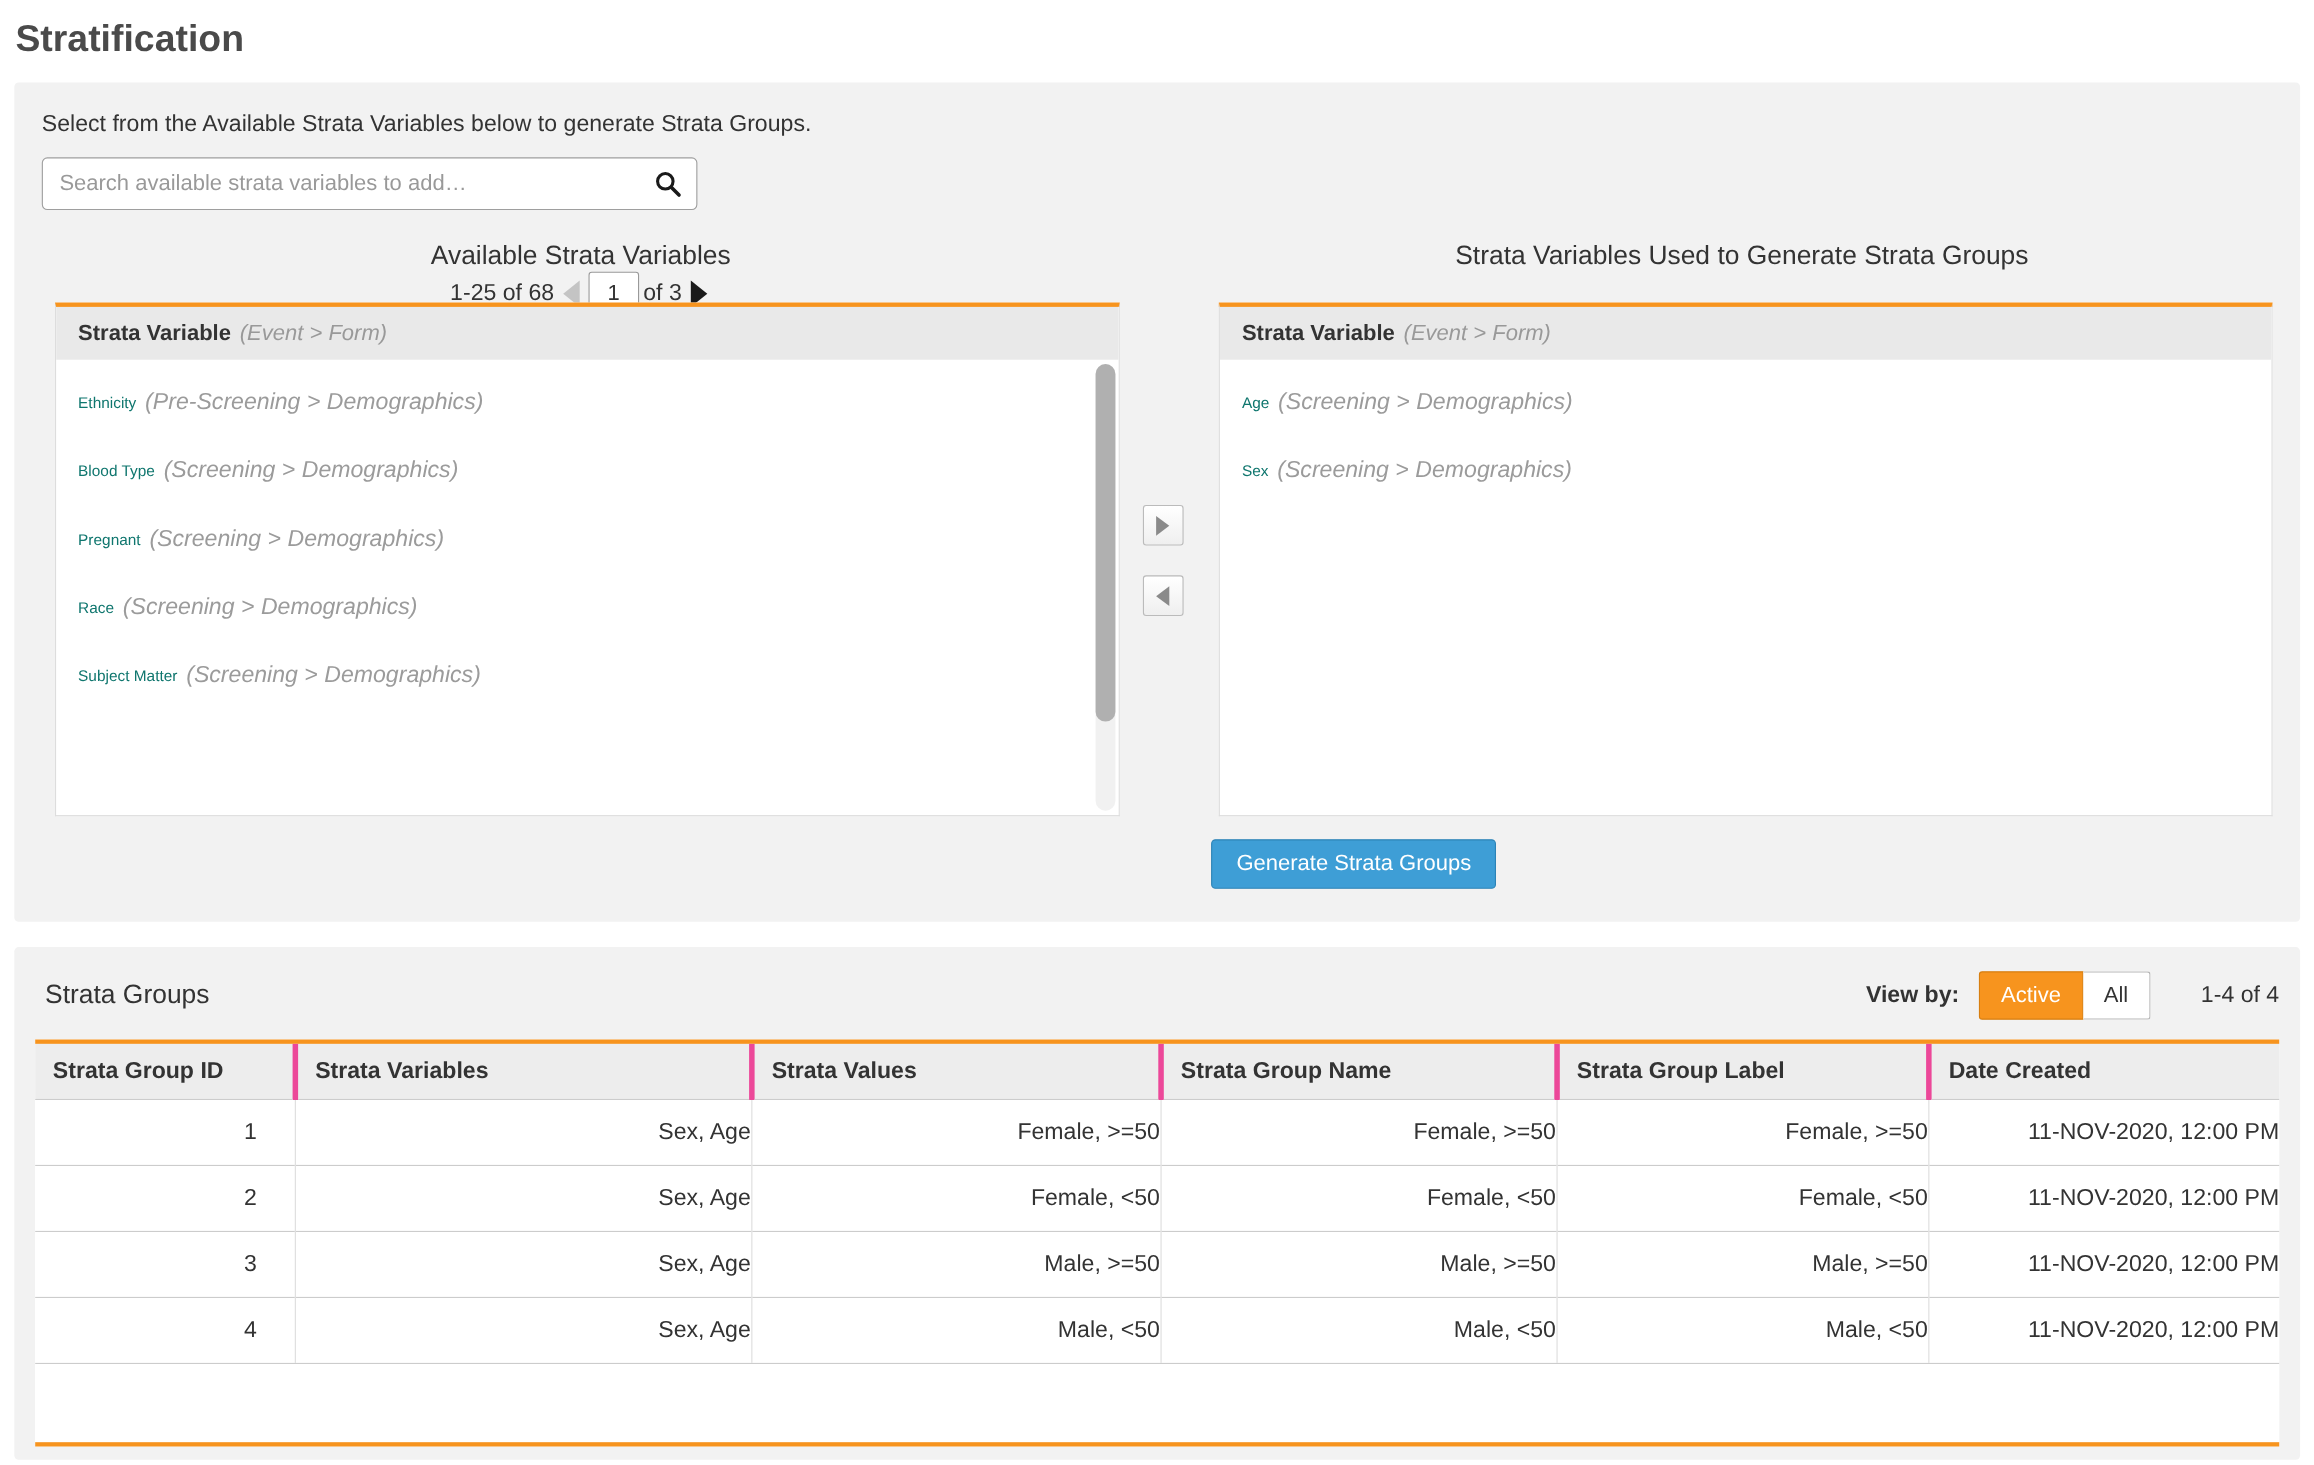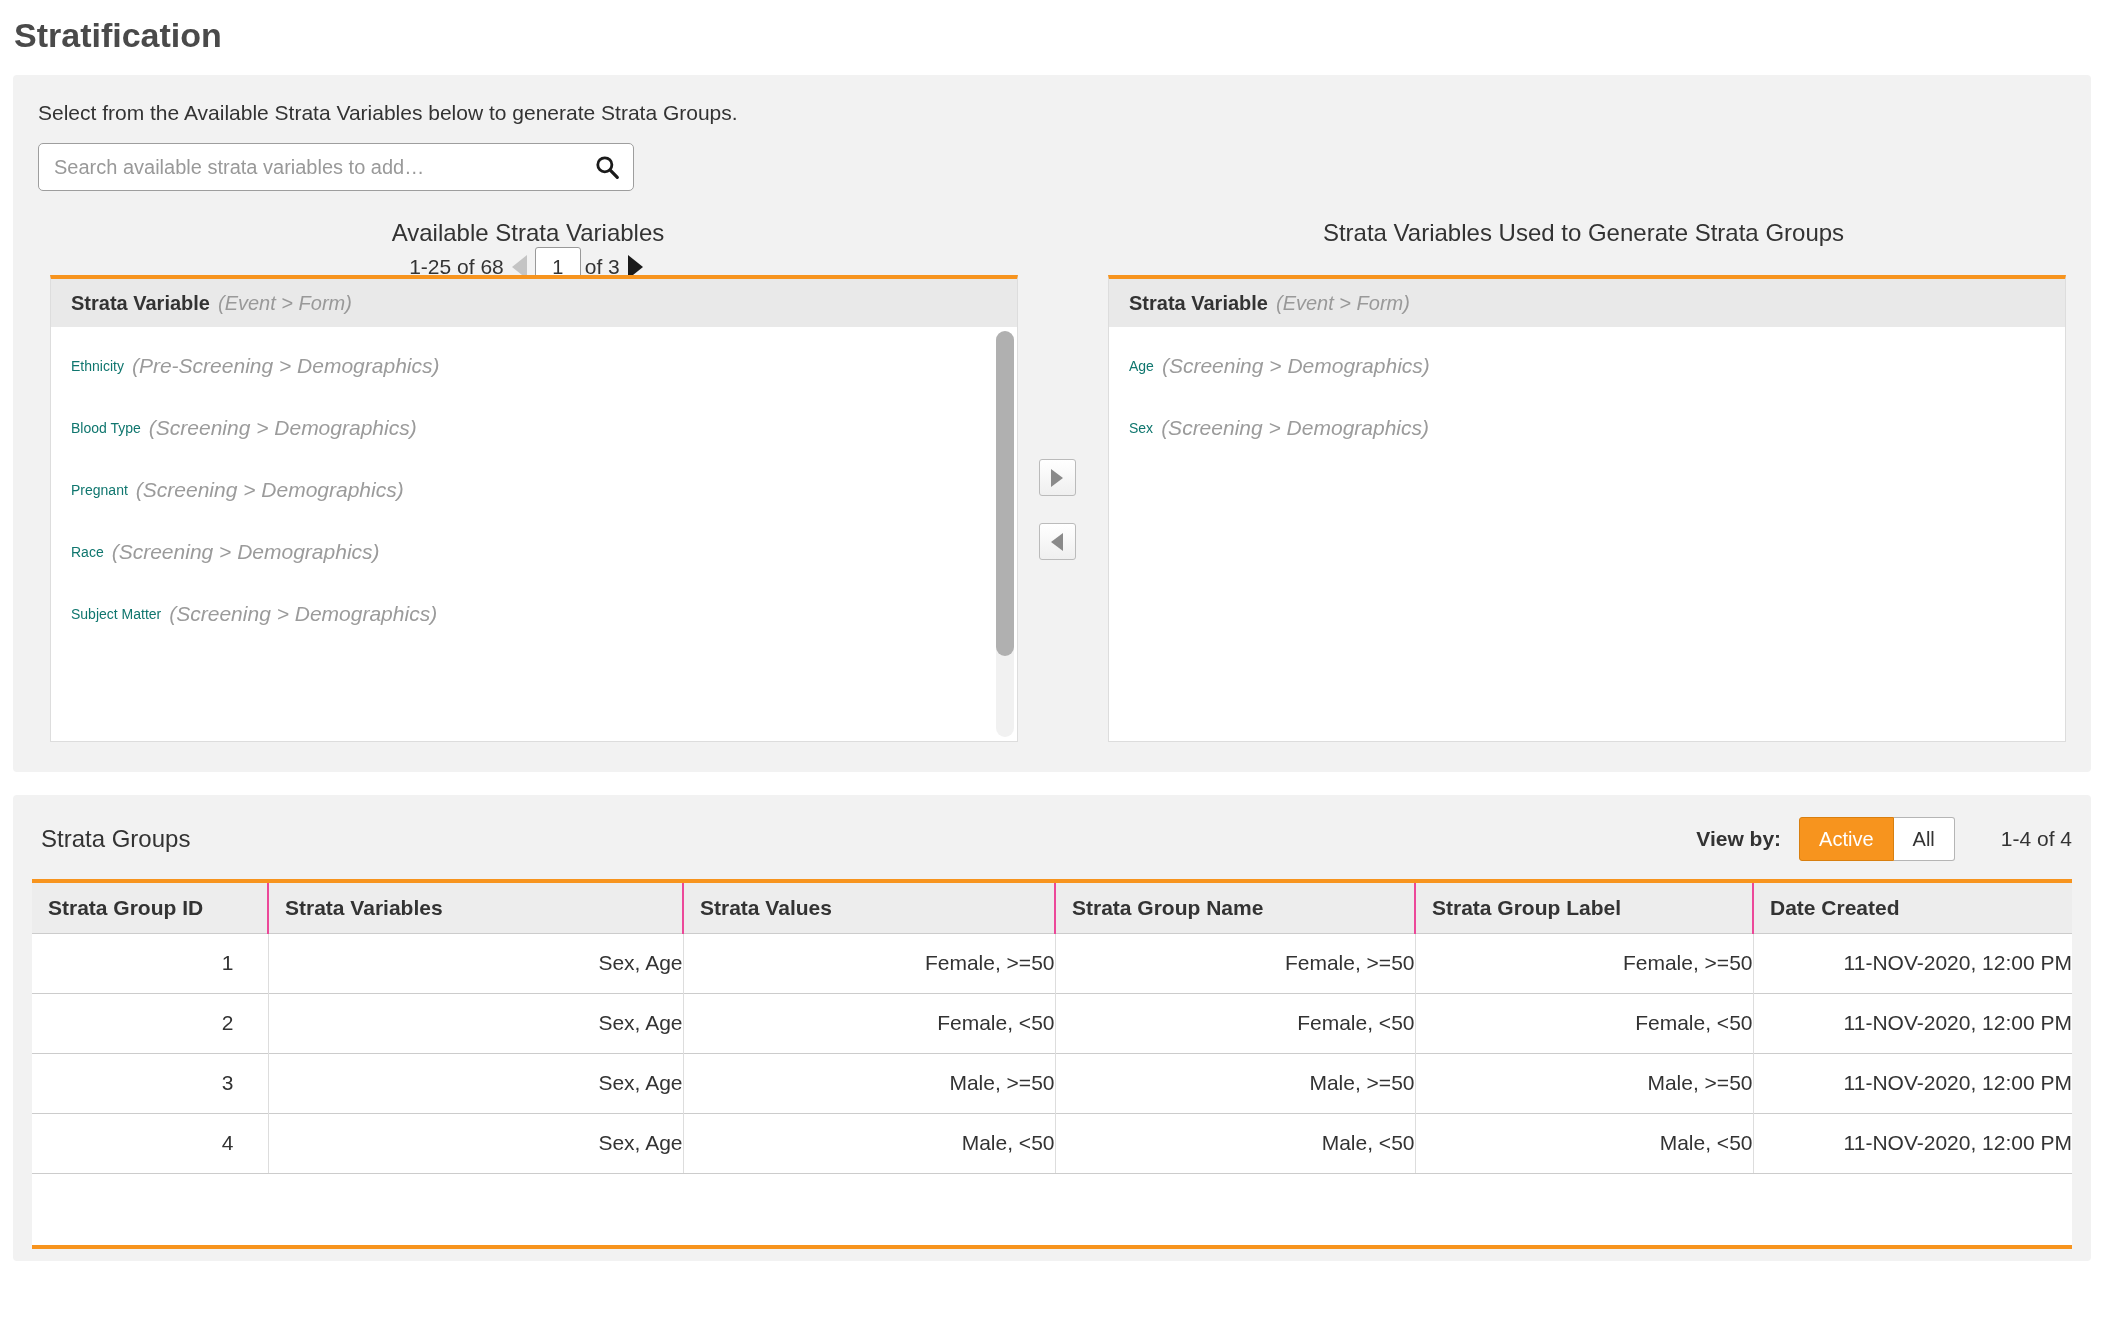--- a/index.html
+++ b/index.html
@@ -137,21 +137,21 @@
   
   .table-wrap{
     background:#fff;
     border-top:4px solid var(--accent-orange,#F7941E);
     border-bottom:4px solid var(--accent-orange,#F7941E);
   }
   table{ width:100%; border-collapse:collapse; table-layout:fixed; }
   th{
     background:#ededed; height:50px; text-align:left;
     font-size:21px; font-weight:bold; color:#333; padding-left:16px;
-    border-right:2px solid #ec4899;
+    border-right:5px solid #ec4899;
   }
   th:last-child{ border-right:none; }
   td{
     height:60px; font-size:21px; color:#333; padding-left:16px;
     border-top:1px solid #ccc; border-right:1px solid #ddd; background:#fff;text-align:right;
   }
   td:last-child{ border-right:none; }
   td.num{ text-align:right; padding-right:34px; padding-left:0; }
   .table-spacer{ height:72px; border-top:1px solid #ccc; background:#fff; }
 </style>
@@ -247,20 +247,21 @@
             <span class="item-name">Age</span>
             <span class="item-detail">(Screening &gt; Demographics)</span>
           </div>
           <div class="list-item">
             <span class="item-name">Sex</span>
             <span class="item-detail">(Screening &gt; Demographics)</span>
           </div>
         </div>
       </div>
 
+      <button class="generate-btn">Generate Strata Groups</button>
     </div>
   </div>
 </section>
 
 <section class="panel groups-panel">
 
   <div class="groups-head">
     <h2 class="groups-title">Strata Groups</h2>
     <div class="viewby">
       <span class="viewby-label">View by:</span>

